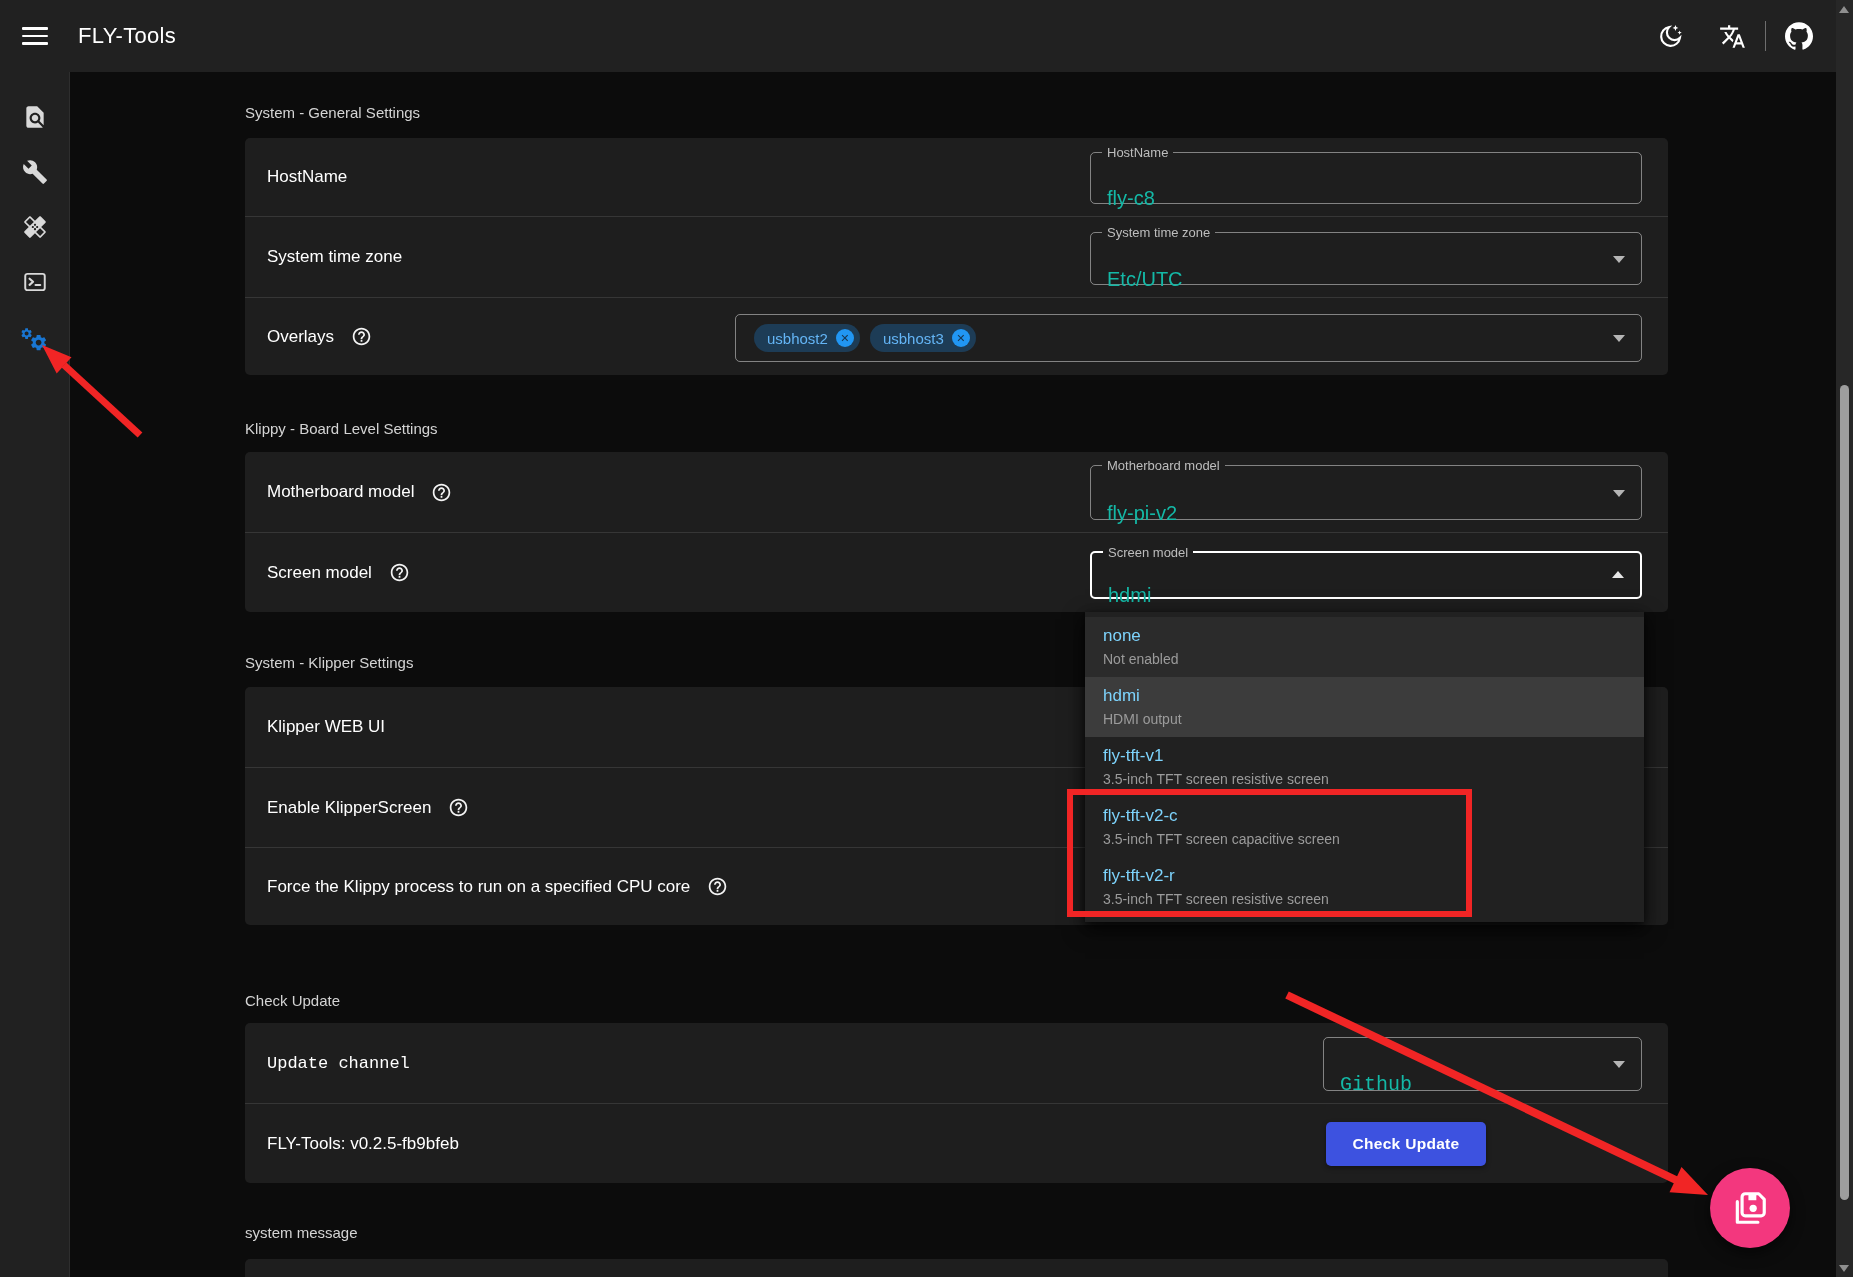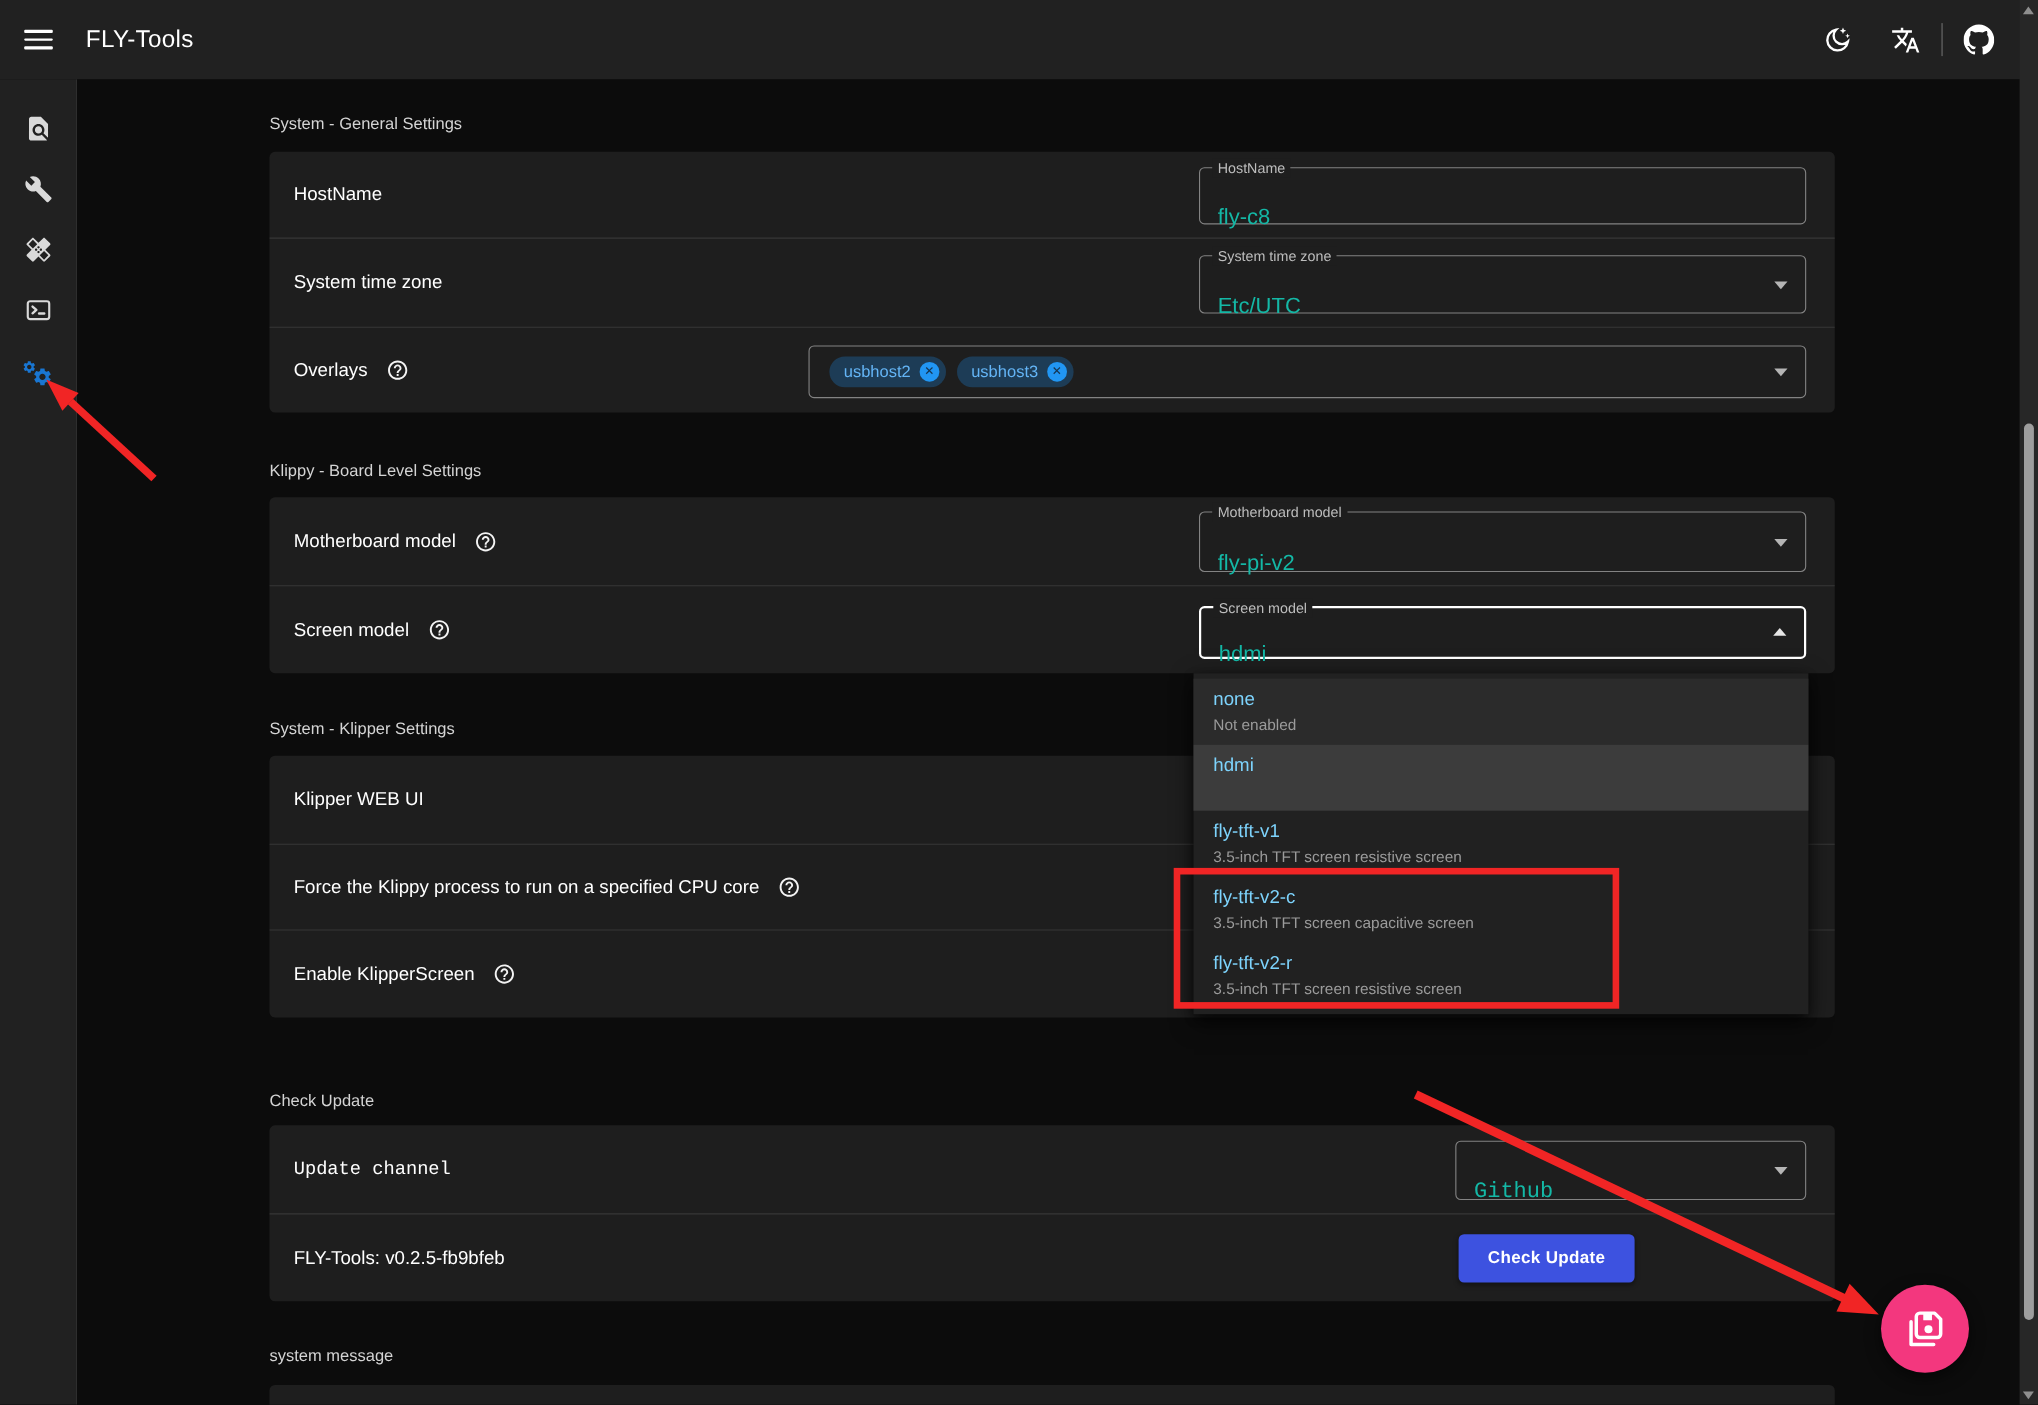--- a/index.html
+++ b/index.html
@@ -201,45 +201,46 @@
       <span class="caret up"></span>
     </div>
   </div>
 </div>
 
 <div class="section-label" style="top:654px;">System - Klipper Settings</div>
 <div class="card" style="top:687px;height:238px;">
   <div class="row" style="height:80px;">
     <span class="rlabel">Klipper WEB UI</span>
   </div>
+  <div class="row" style="height:80px;">
+    <span class="rlabel">Enable KlipperScreen</span>
+    <span class="help">
+      <svg viewBox="0 0 24 24" fill="#fff">
+          <path d="M11 18h2v-2h-2v2zm1-16C6.48 2 2 6.48 2 12s4.48 10 10 10 10-4.48 10-10S17.52 2 12 2zm0 18c-4.41 0-8-3.59-8-8s3.59-8 8-8 8 3.59 8 8-3.59 8-8 8zm0-14c-2.21 0-4 1.79-4 4h2c0-1.1.9-2 2-2s2 .9 2 2c0 2-3 1.75-3 5h2c0-2.25 3-2.5 3-5 0-2.21-1.79-4-4-4z"></path>
+        </svg>
+    </span>
+  </div>
   <div class="row" style="height:78px;">
     <span class="rlabel">Force the Klippy process to run on a specified CPU core</span>
-    <span class="help">
-      <svg viewBox="0 0 24 24" fill="#fff">
-          <path d="M11 18h2v-2h-2v2zm1-16C6.48 2 2 6.48 2 12s4.48 10 10 10 10-4.48 10-10S17.52 2 12 2zm0 18c-4.41 0-8-3.59-8-8s3.59-8 8-8 8 3.59 8 8-3.59 8-8 8zm0-14c-2.21 0-4 1.79-4 4h2c0-1.1.9-2 2-2s2 .9 2 2c0 2-3 1.75-3 5h2c0-2.25 3-2.5 3-5 0-2.21-1.79-4-4-4z"></path>
-        </svg>
-    </span>
-  </div>
-  <div class="row" style="height:80px;">
-    <span class="rlabel">Enable KlipperScreen</span>
     <span class="help">
       <svg viewBox="0 0 24 24" fill="#fff">
           <path d="M11 18h2v-2h-2v2zm1-16C6.48 2 2 6.48 2 12s4.48 10 10 10 10-4.48 10-10S17.52 2 12 2zm0 18c-4.41 0-8-3.59-8-8s3.59-8 8-8 8 3.59 8 8-3.59 8-8 8zm0-14c-2.21 0-4 1.79-4 4h2c0-1.1.9-2 2-2s2 .9 2 2c0 2-3 1.75-3 5h2c0-2.25 3-2.5 3-5 0-2.21-1.79-4-4-4z"></path>
         </svg>
     </span>
   </div>
 </div>
 
 <div class="menu">
   <div class="mitem selected">
     <div class="mtitle">none</div>
     <div class="msub">Not enabled</div>
   </div>
   <div class="mitem hovered">
     <div class="mtitle">hdmi</div>
+    <div class="msub">HDMI output</div>
   </div>
   <div class="mitem">
     <div class="mtitle">fly-tft-v1</div>
     <div class="msub">3.5-inch TFT screen resistive screen</div>
   </div>
   <div class="mitem">
     <div class="mtitle">fly-tft-v2-c</div>
     <div class="msub">3.5-inch TFT screen capacitive screen</div>
   </div>
   <div class="mitem">

